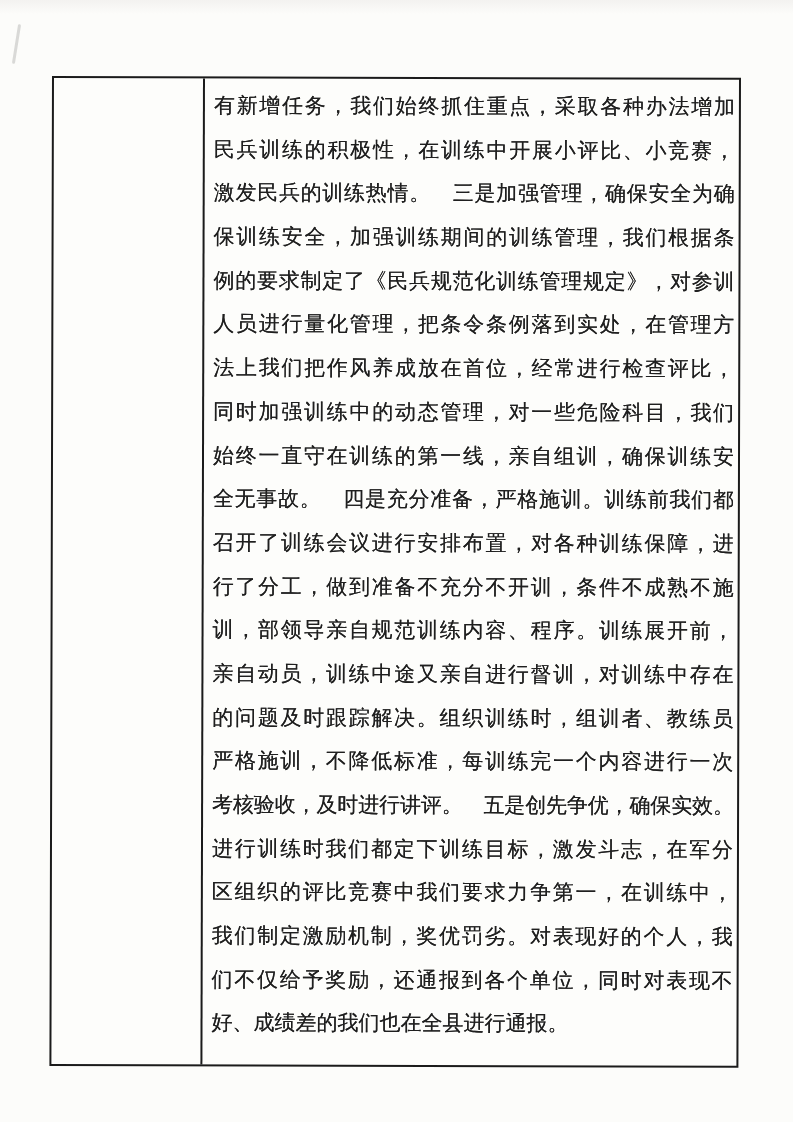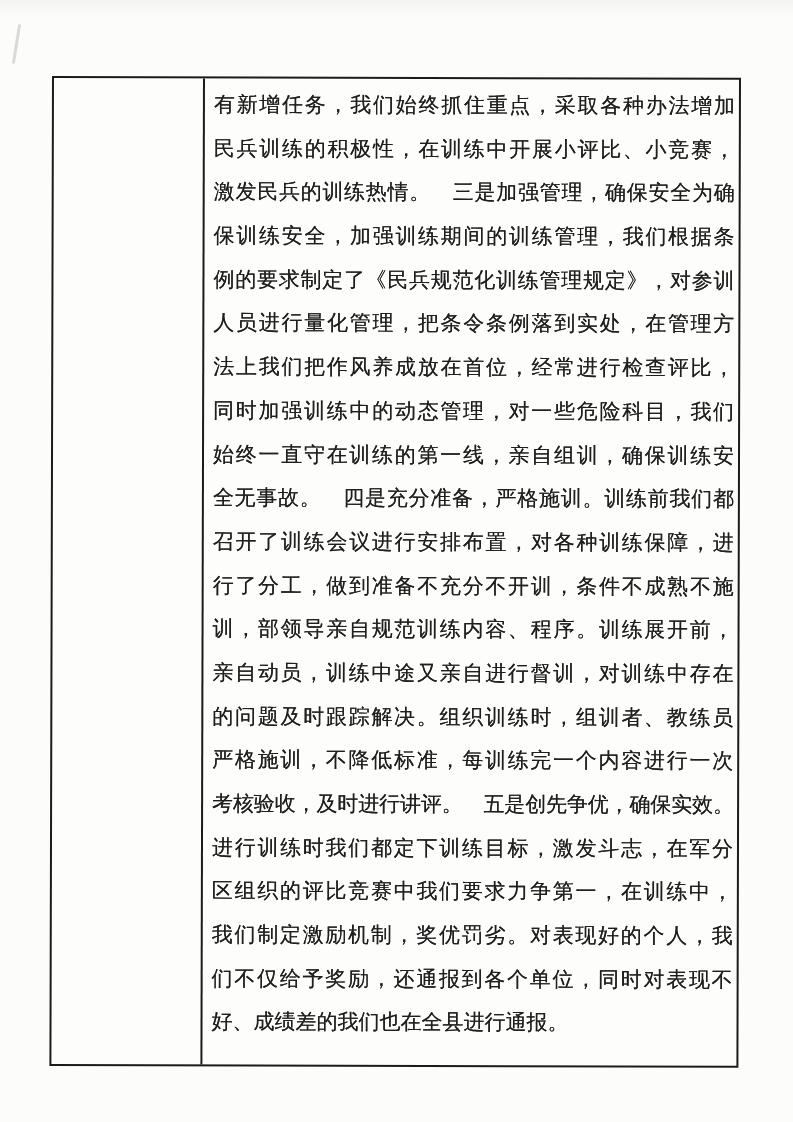--- a/index.html
+++ b/index.html
@@ -11,21 +11,20 @@
     height: 1122px;
     overflow: hidden;
     background: #fdfdfc;
     font-family: "Liberation Serif", serif;
   }
   .page {
     position: relative;
     width: 793px;
     height: 1122px;
     background: linear-gradient(180deg, #f3f2f0 0px, #fcfcfa 14px, #fcfcfa 100%);
-    font-family: Liberation Mono, monospace;
   }
   
   .scan-artifact {
     position: absolute;
     left: 15px;
     top: 24px;
     width: 3px;
     height: 40px;
     background: #cdcdcb;
     transform: rotate(9deg);

